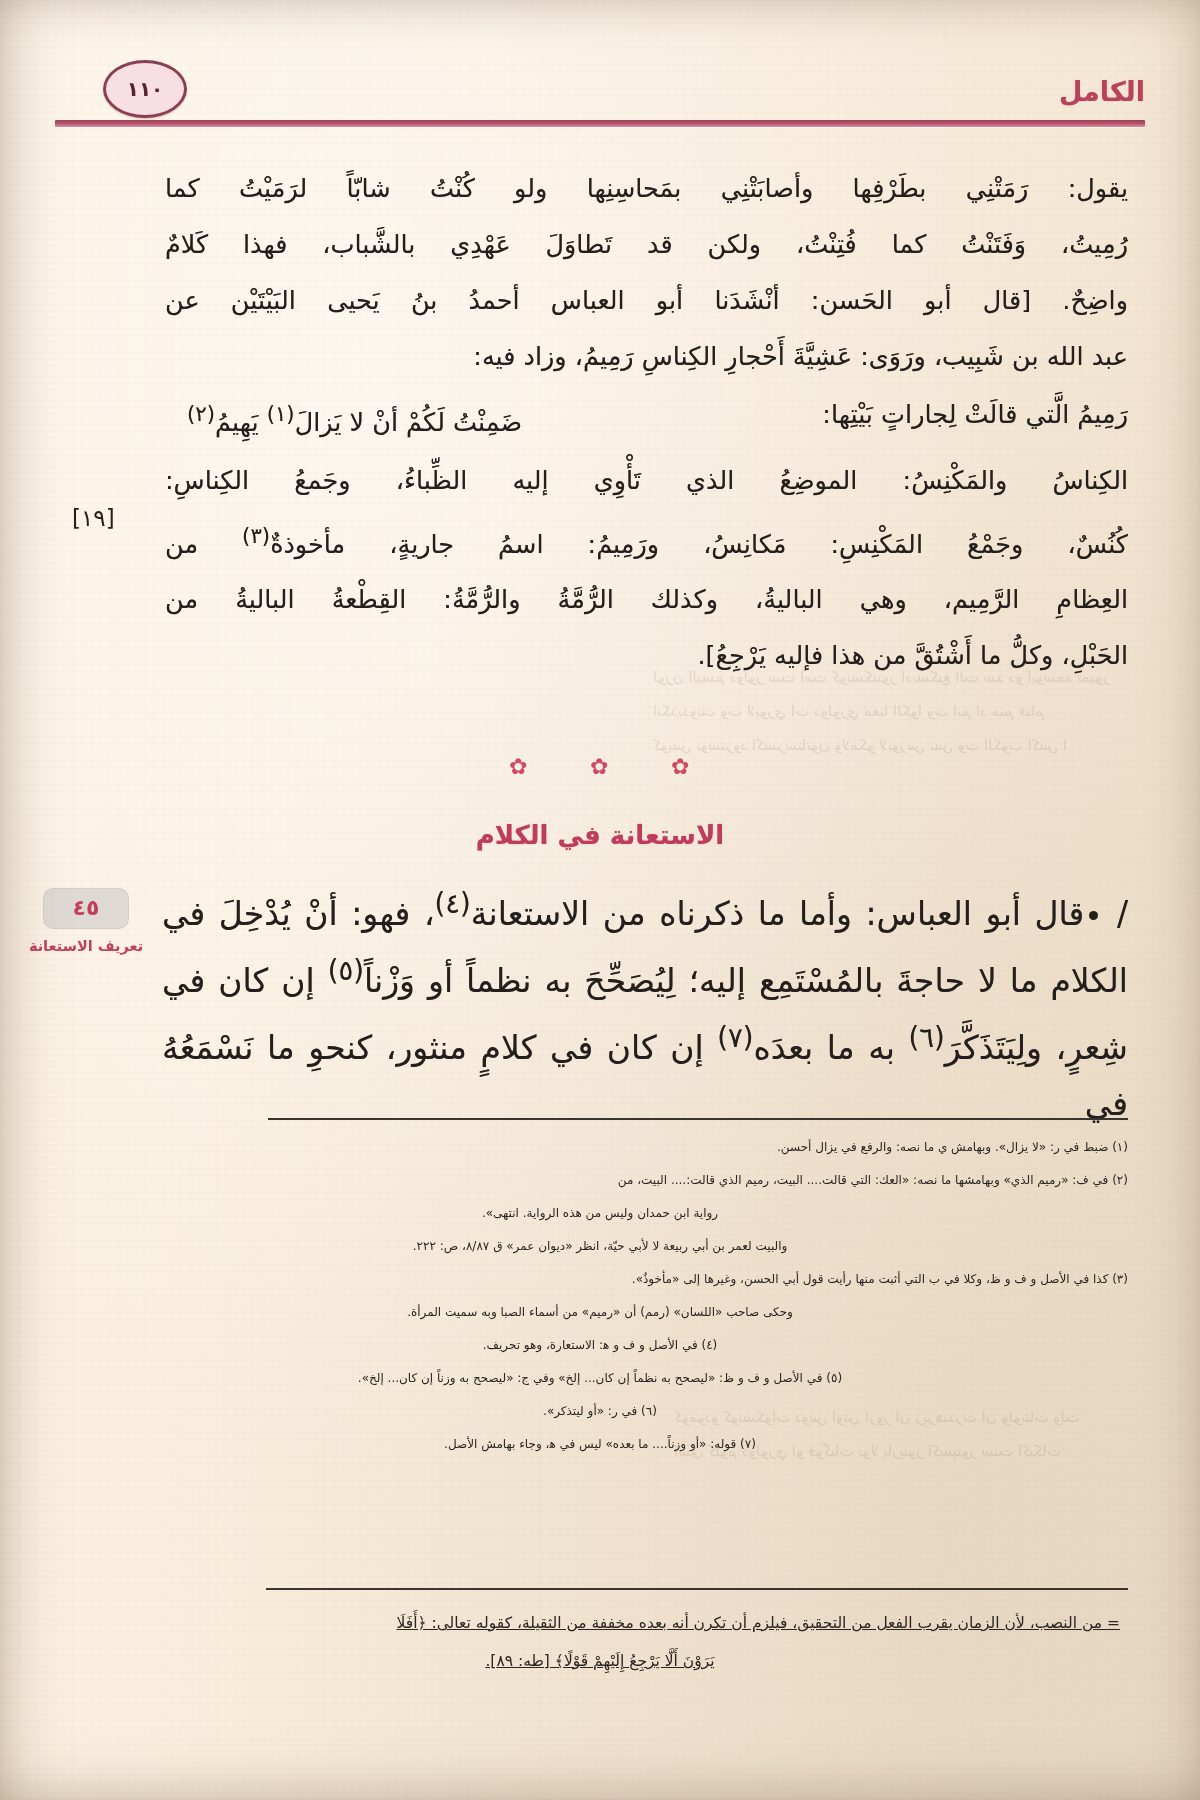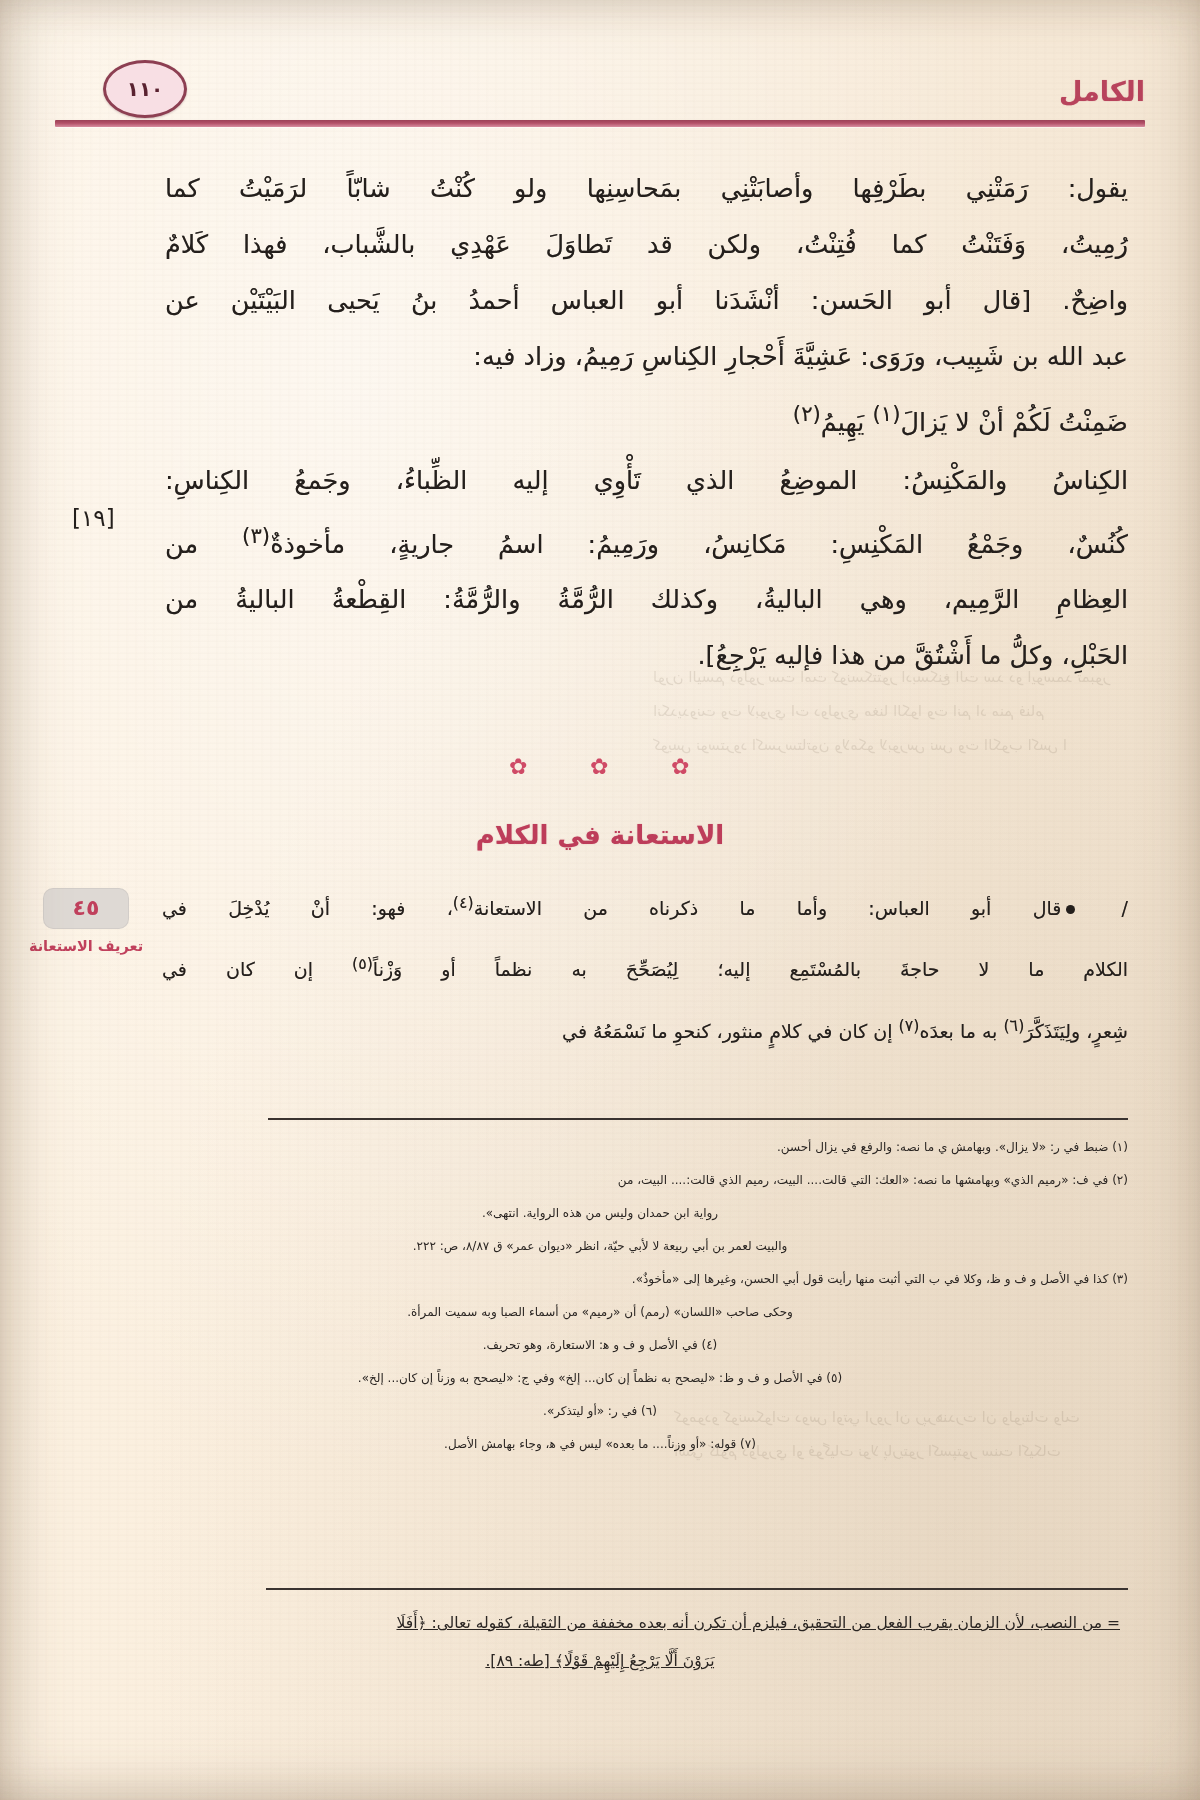--- a/index.html
+++ b/index.html
@@ -168,21 +168,21 @@
 
   
   #body-text-2 {
     position: absolute;
     top: 875px;
     right: 72px;
     left: 162px;
     direction: rtl;
     text-align: justify;
     color: #241f1c;
-    font-size: 19px;
+    font-size: 33px;
     line-height: 56px;
     text-shadow: 0 0 0.6px rgba(36,31,28,.5);
   }
   #body-text-2 p { margin: 0; }
   .bullet-dot {
     display: inline-block;
     width: 9px; height: 9px;
     border-radius: 50%;
     background: #241f1c;
     vertical-align: middle;
@@ -290,20 +290,21 @@
     <div id="head-rule"></div>
   </div>
 
   <div id="body-text">
     <p class="just">يقول: رَمَتْنِي بطَرْفِها وأصابَتْنِي بمَحاسِنِها ولو كُنْتُ شابّاً لرَمَيْتُ كما</p>
     <p class="just">رُمِيتُ، وَفَتَنْتُ كما فُتِنْتُ، ولكن قد تَطاوَلَ عَهْدِي بالشَّباب، فهذا كَلامٌ</p>
     <p class="just">واضِحٌ. [قال أبو الحَسن: أنْشَدَنا أبو العباس أحمدُ بنُ يَحيى البَيْتَيْن عن</p>
     <p class="lastfree">عبد الله بن شَبِيب، ورَوَى: عَشِيَّةَ أَحْجارِ الكِناسِ رَمِيمُ، وزاد فيه:</p>
 
     <div class="verse">
+      <span class="hemi">رَمِيمُ الَّتي قالَتْ لِجاراتٍ بَيْتِها:</span>
       <span class="hemi">ضَمِنْتُ لَكُمْ أنْ لا يَزالَ<sup>(١)</sup> يَهِيمُ<sup>(٢)</sup></span>
     </div>
 
     <p class="just">الكِناسُ والمَكْنِسُ: الموضِعُ الذي تَأْوِي إليه الظِّباءُ، وجَمعُ الكِناسِ:</p>
     <p class="just">كُنُسٌ، وجَمْعُ المَكْنِسِ: مَكانِسُ، ورَمِيمُ: اسمُ جاريةٍ، مأخوذةٌ<sup>(٣)</sup> من</p>
     <p class="just">العِظامِ الرَّمِيم، وهي الباليةُ، وكذلك الرُّمَّةُ والرُّمَّةُ: القِطْعةُ الباليةُ من</p>
     <p style="">الحَبْلِ، وكلُّ ما أَشْتُقَّ من هذا فإليه يَرْجِعُ].</p>
   </div>
 
   <div class="marker-19" style="top:505px;">[١٩]</div>

